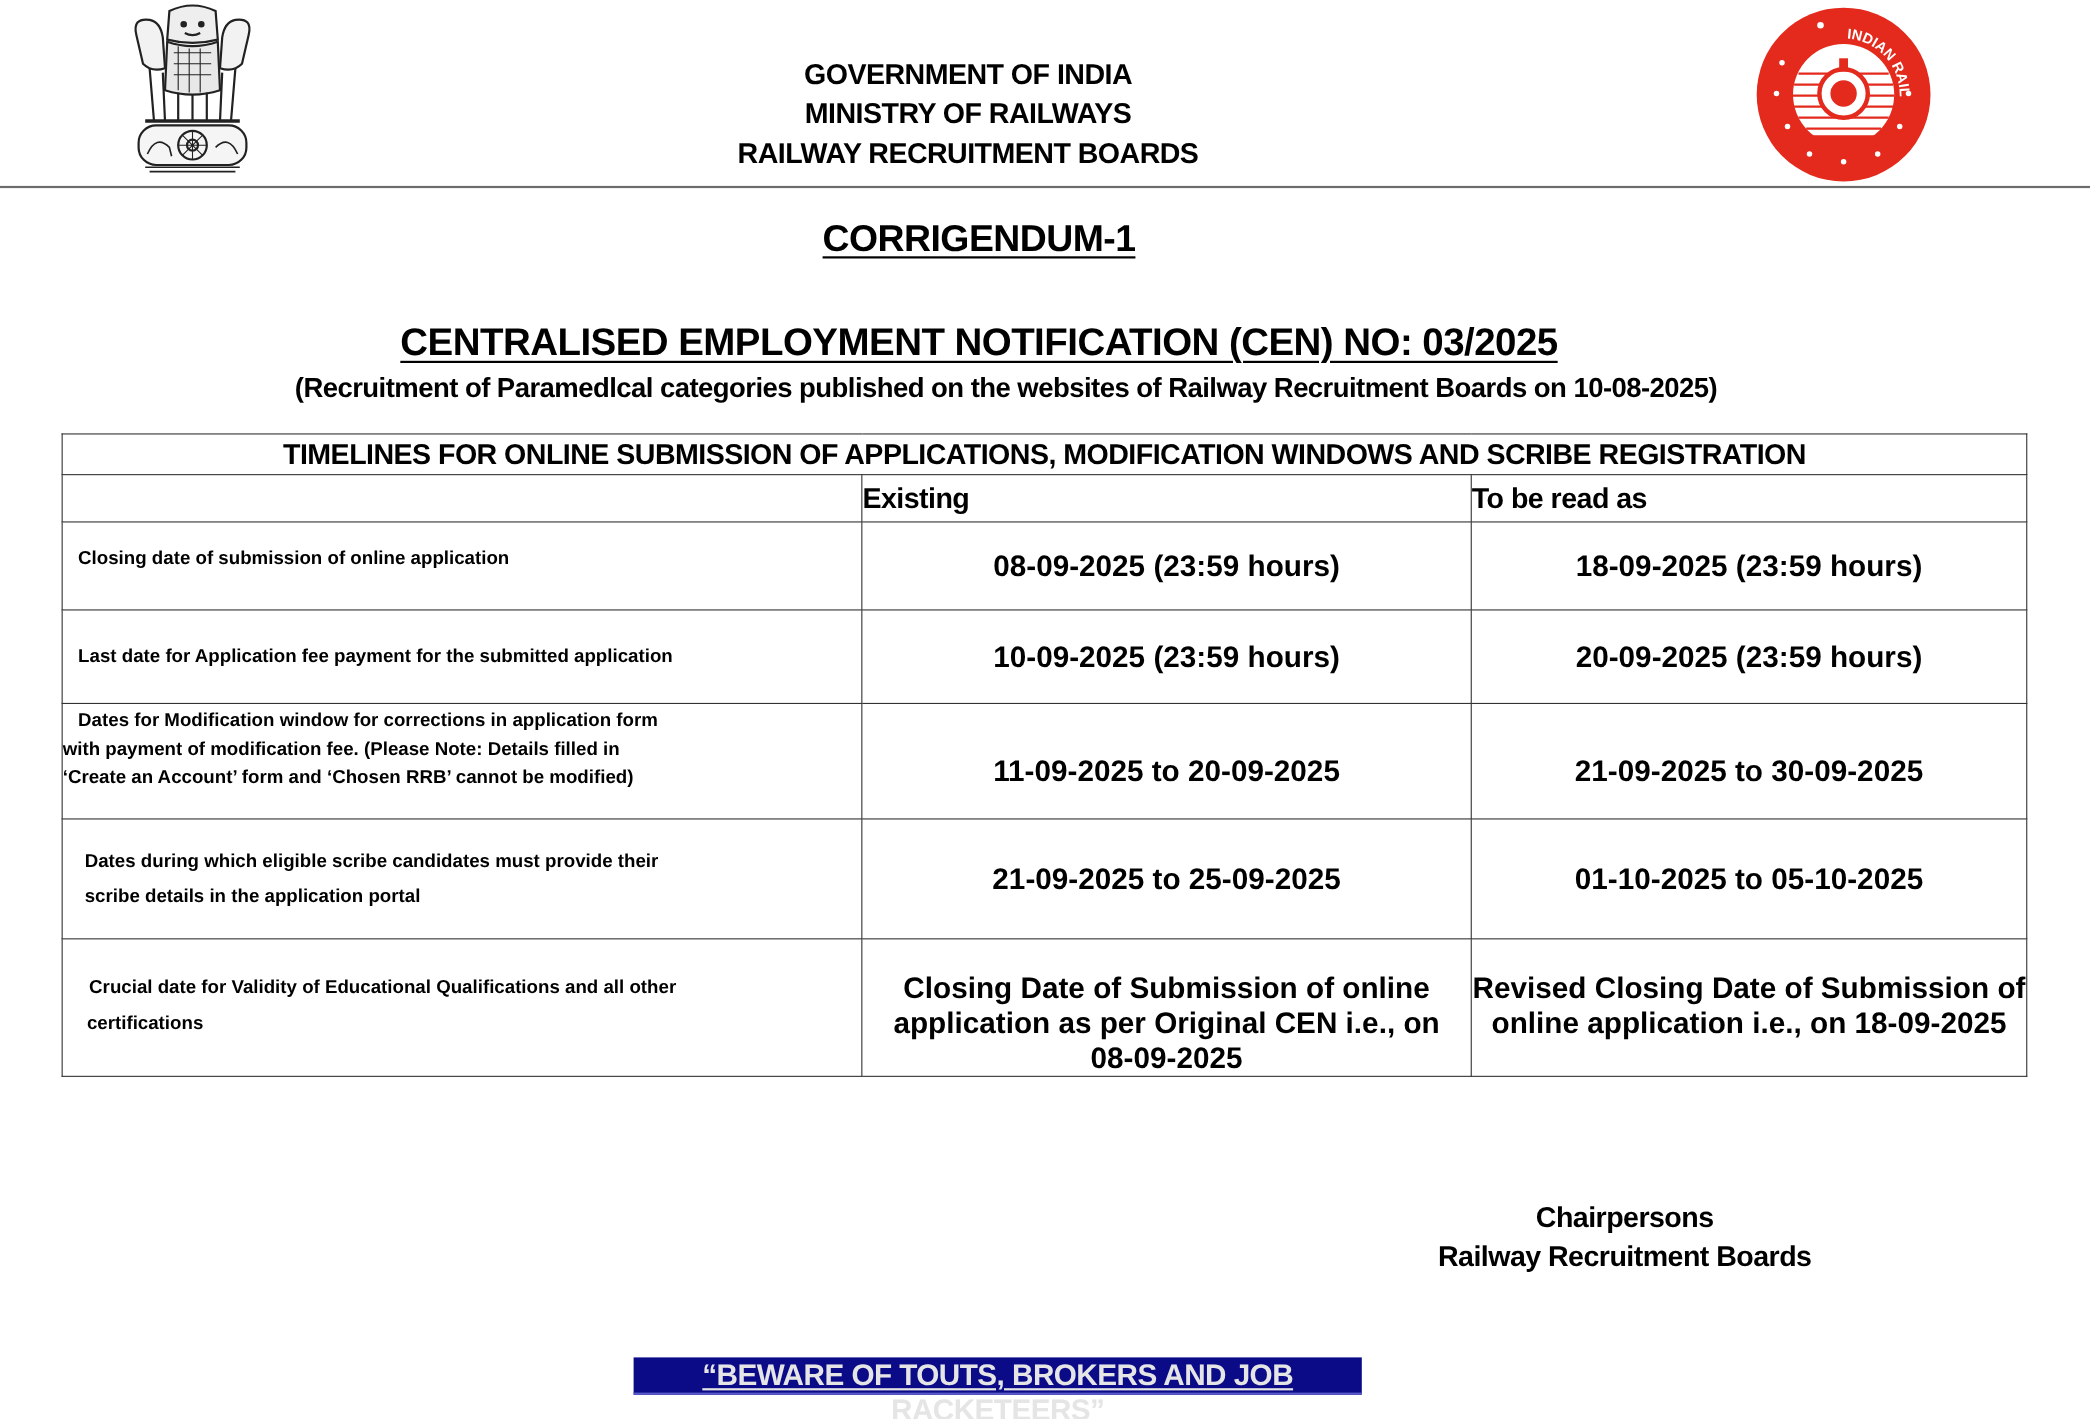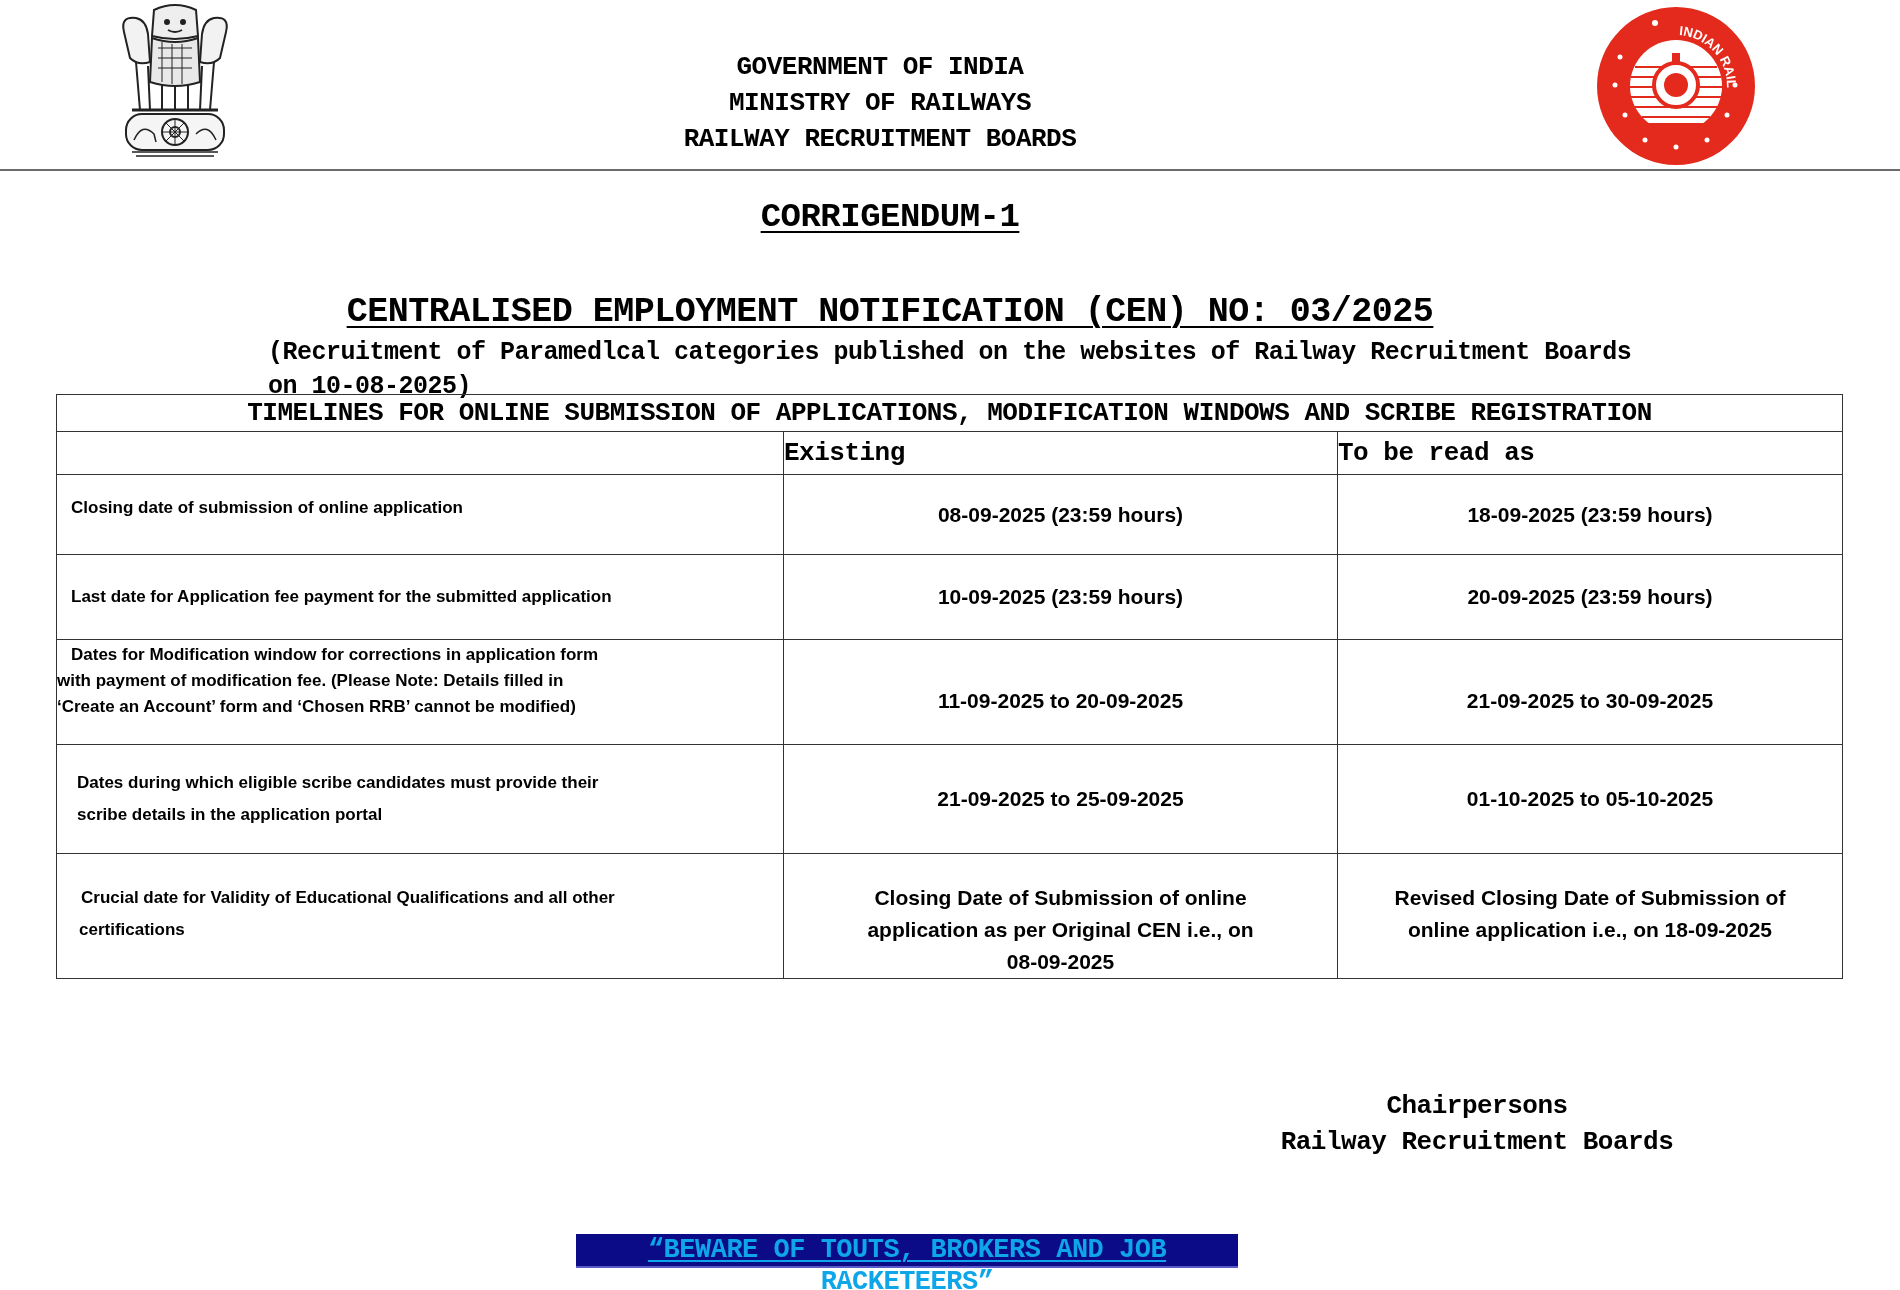--- a/index.html
+++ b/index.html
@@ -1,45 +1,45 @@
 <!DOCTYPE html>
 <html><head>
 <meta charset="utf-8">
 <style>
   html, body { margin: 0; padding: 0; background: #ffffff; }
   body { width: 1900px; height: 1290px; position: relative; overflow: hidden; color: #000; }
   .abs { position: absolute; }
-  .calibri { font-family: Liberation Mono, monospace; font-weight: bold; letter-spacing: -0.5px; }
+  .calibri { font-family: Liberation Sans, sans-serif; font-weight: bold; letter-spacing: -0.5px; }
   .arial { font-family: "Liberation Sans", sans-serif; font-weight: bold; }
 
   
   #emblem { left: 112px; top: 2px; width: 126px; height: 158px; }
   #rail-logo { left: 1595px; top: 5px; width: 162px; height: 162px; }
   .hdr-line { left: 0; width: 1760px; text-align: center; font-size: 26px; line-height: 36px; }
   #hdr-rule { left: 0; top: 169px; width: 1900px; height: 2px; background: #6b6b6b; }
 
   #corrigendum { left: 0; width: 1780px; top: 196px; text-align: center; font-size: 34px; line-height: 42px; }
   #corrigendum span, #cen-title span { text-decoration: underline; text-decoration-thickness: 2px; text-underline-offset: 5px; }
   #cen-title { left: 0; width: 1780px; top: 290px; text-align: center; font-size: 35px; line-height: 44px; }
   #cen-subtitle { left: 268px; top: 336px; width: 1400px; font-size: 25px; line-height: 34px; }
 
   
   #timeline-table { position: absolute; left: 56px; top: 394px; width: 1786px; border-collapse: collapse; table-layout: fixed; }
   #timeline-table td, #timeline-table th { border: 1.5px solid #333; padding: 0; }
   .t-title { height: 36px; text-align: center; font-size: 26px; }
   .t-head { height: 42px; text-align: left; font-size: 26px; }
-  .t-cell { font-size: 21px; line-height: 26px; text-align: center; vertical-align: middle; margin-top: 24px; }
+  .t-cell { font-size: 27px; line-height: 26px; text-align: center; vertical-align: middle; margin-top: 24px; }
   .t-label { font-size: 17px; line-height: 26px; text-align: left; vertical-align: middle; padding-left: 14px !important; }
   .t-label.narrow { padding-left: 0 !important; }
   .t-label.loose { line-height: 32px; padding-left: 20px !important; }
   .t-label.age { padding-left: 24px !important; }
   .t-cell.loose { line-height: 32px; }
 
   #signature { left: 1277px; width: 400px; top: 1088px; text-align: center; font-size: 26px; line-height: 36px; }
-  #beware-banner { left: 576px; top: 1234px; width: 662px; height: 32px; background: #0b0b88; color: #0ea5e9; text-align: center; font-size: 27px; line-height: 32px; border-bottom: 2px solid #5a5ac8; }
+  #beware-banner { left: 576px; top: 1234px; width: 662px; height: 32px; background: #0b0b88; color: #e5e5e5; text-align: center; font-size: 27px; line-height: 32px; border-bottom: 2px solid #5a5ac8; }
   #beware-banner span { text-decoration: underline; text-decoration-thickness: 2px; text-underline-offset: 3px; }
 </style>
 </head>
 <body>
 
 <div id="emblem" class="abs">
   <svg width="126" height="158" viewBox="0 0 126 158">
     <g fill="none" stroke="#222" stroke-width="2">
 
       <path d="M42 8 Q63 -2 84 8 L86 34 Q63 40 40 34 Z" fill="#eee"></path>

